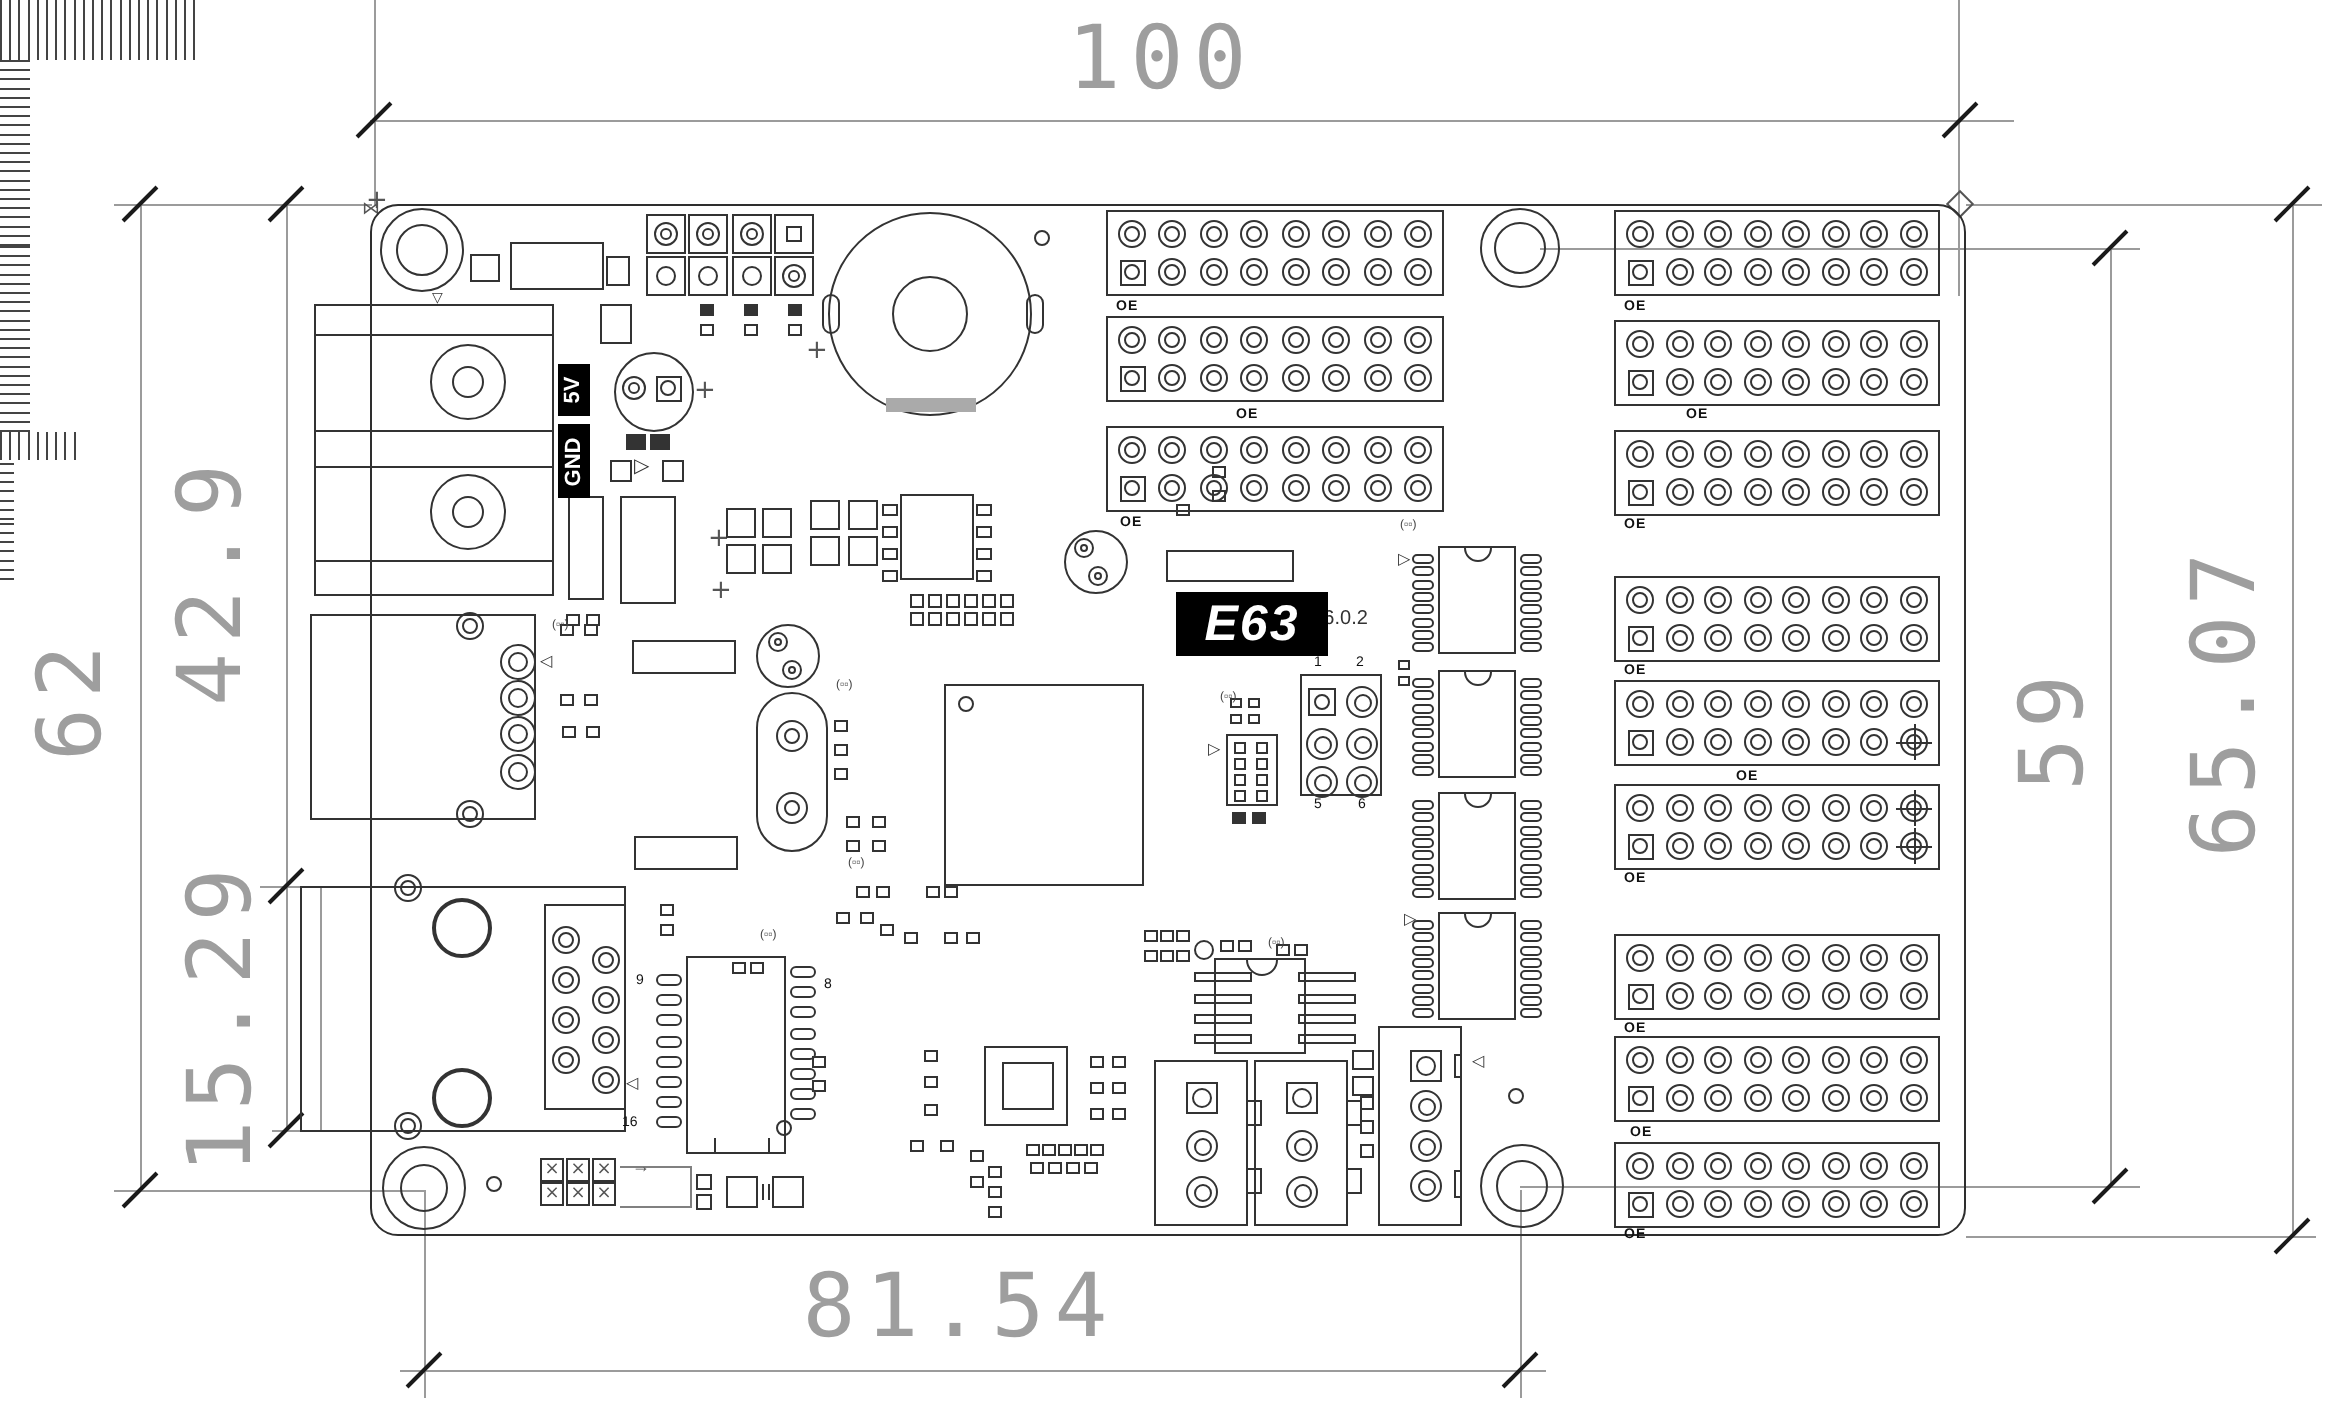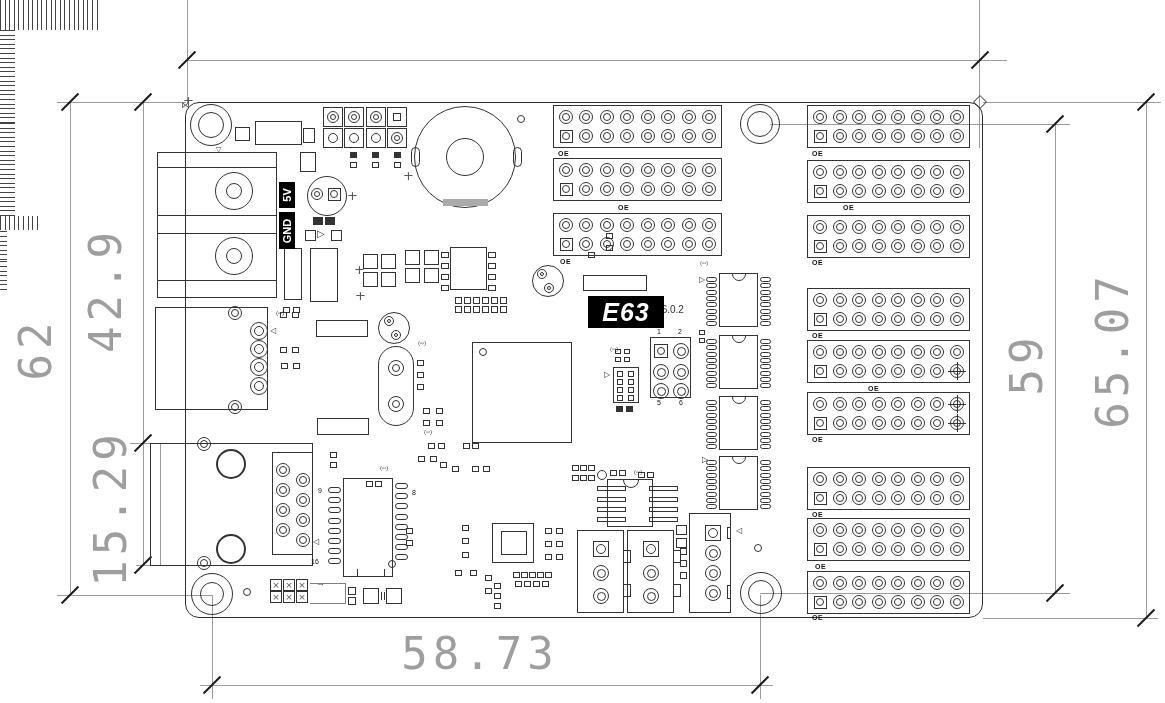--- a/index.html
+++ b/index.html
@@ -919,21 +919,22 @@
       <div class="ol" style="left: 293px; top: 307px; width: 7px; height: 6px;"></div>
       <div class="glyph" style="left: 424px; top: 429px; font-size: 6px; color: rgb(68, 68, 68);">(▫▫)</div>
       <div class="glyph" style="left: 610px; top: 346px; font-size: 6px; color: rgb(68, 68, 68);">(▫▫)</div>
       <div class="glyph" style="left: 634px; top: 469px; font-size: 6px; color: rgb(68, 68, 68);">(▫▫)</div>
       <div class="glyph" style="left: 700px; top: 260px; font-size: 6px; color: rgb(68, 68, 68);">(▫▫)</div>
       <div class="glyph" style="left: 276px; top: 310px; font-size: 6px; color: rgb(68, 68, 68);">(▫▫)</div>
       <div class="glyph" style="left: 380px; top: 465px; font-size: 6px; color: rgb(68, 68, 68);">(▫▫)</div>
       <div class="glyph" style="left: 418px; top: 340px; font-size: 6px; color: rgb(68, 68, 68);">(▫▫)</div>
     </div>
 
-  <div class="dimtxt dimh" style="left:400px;top:630px;width:160px;">58.73</div>
+  <div class="dimtxt dimh" style="left:521px;top:6px;width:120px;">100</div>
+  <div class="dimtxt dimh" style="left:400px;top:630px;width:160px;">81.54</div>
   <div class="dimtxt dimv" style="left:-44px;top:325px;">62</div>
   <div class="dimtxt dimv" style="left:26px;top:266px;">42.9</div>
   <div class="dimtxt dimv" style="left:31px;top:484px;">15.29</div>
   <div class="dimtxt dimv" style="left:947px;top:340px;">59</div>
   <div class="dimtxt dimv" style="left:1033px;top:326px;">65.07</div>
 
   <span class="glyph" style="left:655px;top:305px;font-size:10px;color:#333;z-index:1;">V6.0.2</span>
   <div class="blk" id="e63" style="left:588px;top:296px;width:76px;height:32px;z-index:2;">
     <span style="font-size:25px;letter-spacing:1px;font-style:italic;">E63</span>
   </div>

